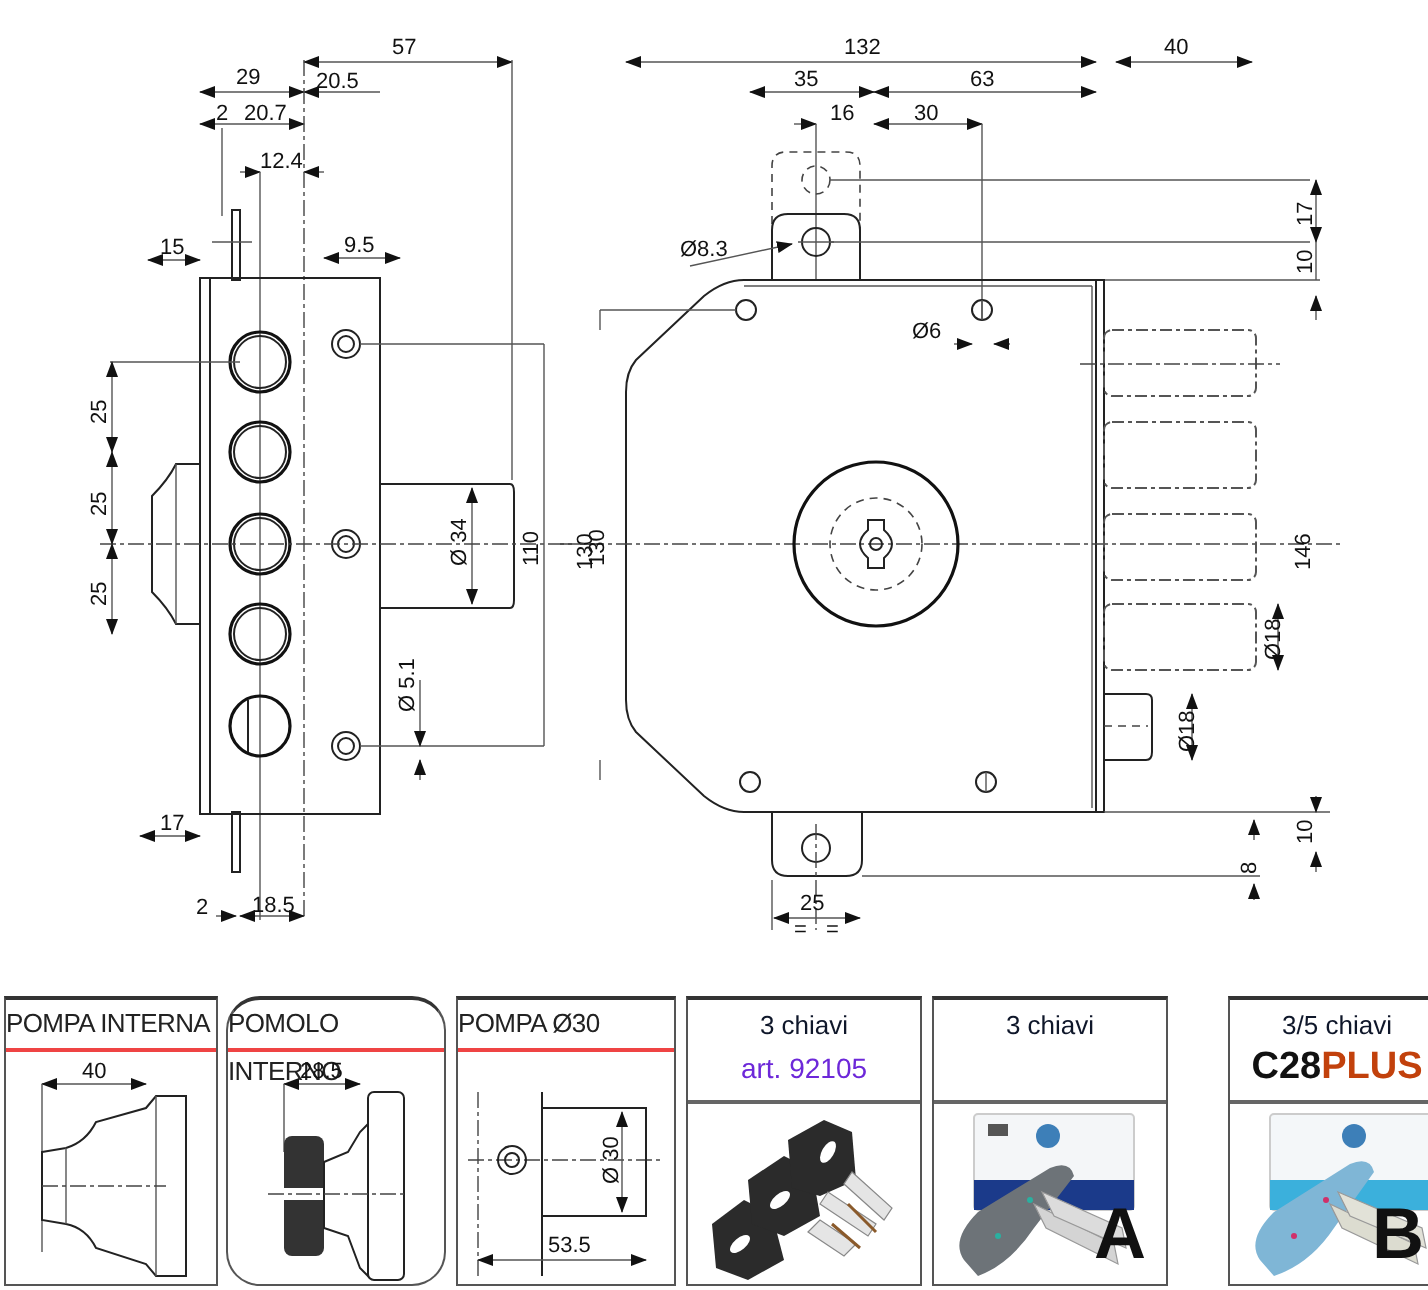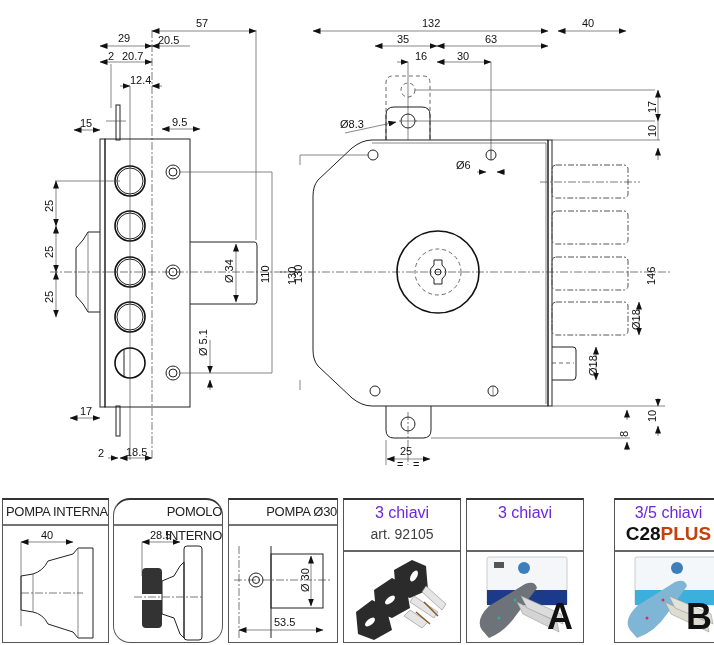--- a/index.html
+++ b/index.html
@@ -9,24 +9,24 @@
   .dimv { font-family: "Liberation Sans", sans-serif; font-size: 11px; fill: #111; }
   .ln { stroke: #222; stroke-width: 1; fill: none; }
   .thin { stroke: #555; stroke-width: 0.7; fill: none; }
   .thick { stroke: #111; stroke-width: 1.6; fill: none; }
   .axis { stroke: #444; stroke-width: 0.7; fill: none; stroke-dasharray: 8 2 2 2; }
   .hidden { stroke: #555; stroke-width: 1; fill: none; stroke-dasharray: 6 2 2 2; }
   .dash { stroke: #444; stroke-width: 0.8; fill: none; stroke-dasharray: 4 3; }
   .arr { fill: #111; }
 
   .panel { position: absolute; top: 498px; height: 145px; border-top: 2px solid #333; border-left: 1px solid #555; border-right: 1px solid #555; border-bottom: 1px solid #555; box-sizing: border-box; background: #fff; }
-  .panel .head { height: 24px; border-bottom: 2px solid #737373; text-align: right; font-size: 13px; line-height: 24px; color: #222; font-family: "Liberation Sans", sans-serif; letter-spacing: -0.3px; }
+  .panel .head { height: 24px; border-bottom: 2px solid #ef4444; text-align: left; font-size: 13px; line-height: 24px; color: #222; font-family: "Liberation Sans", sans-serif; letter-spacing: -0.3px; }
   .panel .head2 { height: 50px; border-bottom: 2px solid #666; text-align: center; color: #333; }
-  .panel .head2 .l1 { font-size: 16px; line-height: 20px; padding-top: 3px; color: #6d28d9; }
-  .panel .head2 .l2 { font-size: 14px; line-height: 22px; color: #404040; }
+  .panel .head2 .l1 { font-size: 13px; line-height: 20px; padding-top: 3px; color: #0f172a; }
+  .panel .head2 .l2 { font-size: 14px; line-height: 22px; color: #6d28d9; }
   .panel .head2 .big { font-size: 19px; font-weight: bold; line-height: 22px; color: #111; }
   .panel .head2 .plus { color: #c2410c; }
   .panel .body { position: relative; }
   .letter { position: absolute; right: 10px; bottom: 4px; font-size: 36px; font-weight: bold; color: #111; font-family: "Liberation Sans", sans-serif; }
 </style>
 </head>
 <body>
 
 <svg id="drawing" viewBox="0 0 714 470" width="714" height="470">
   <defs>

